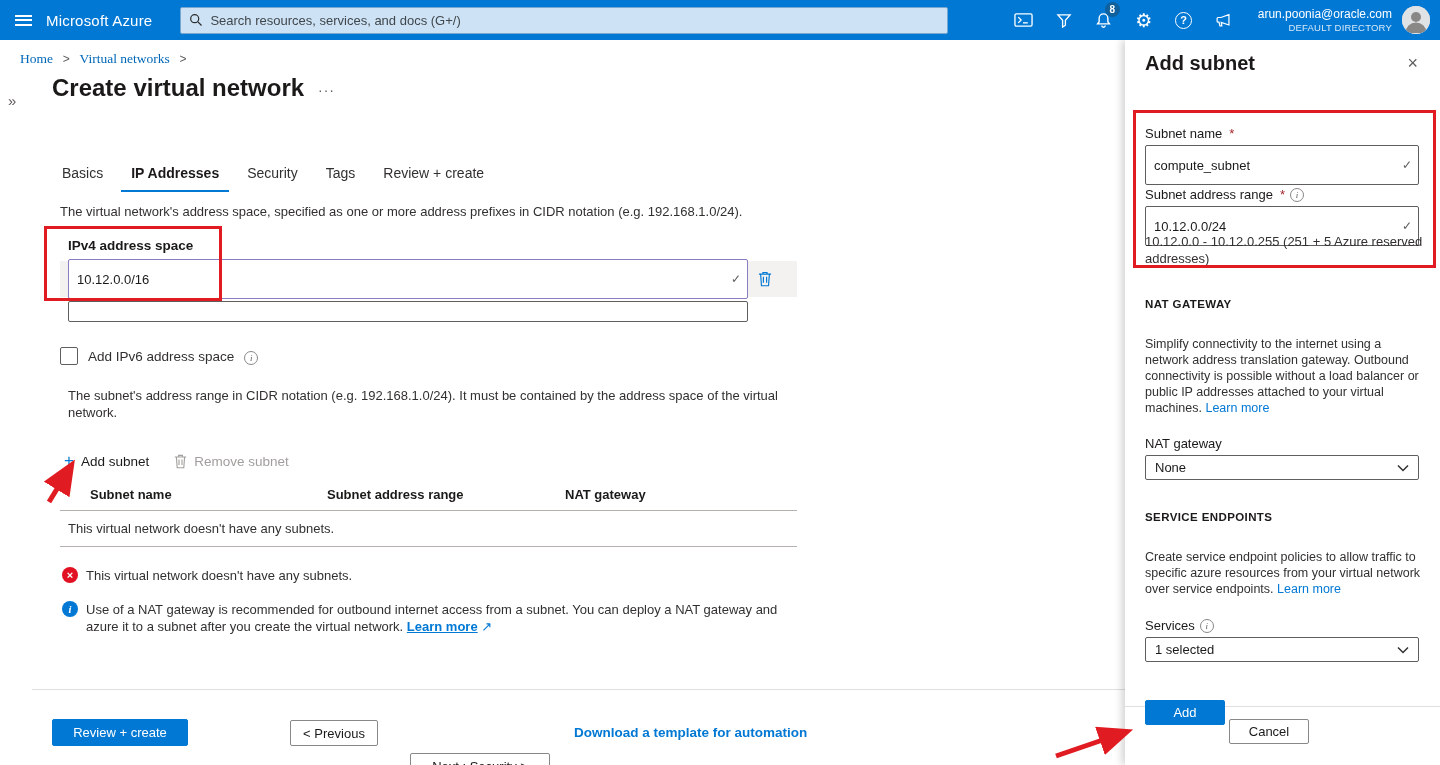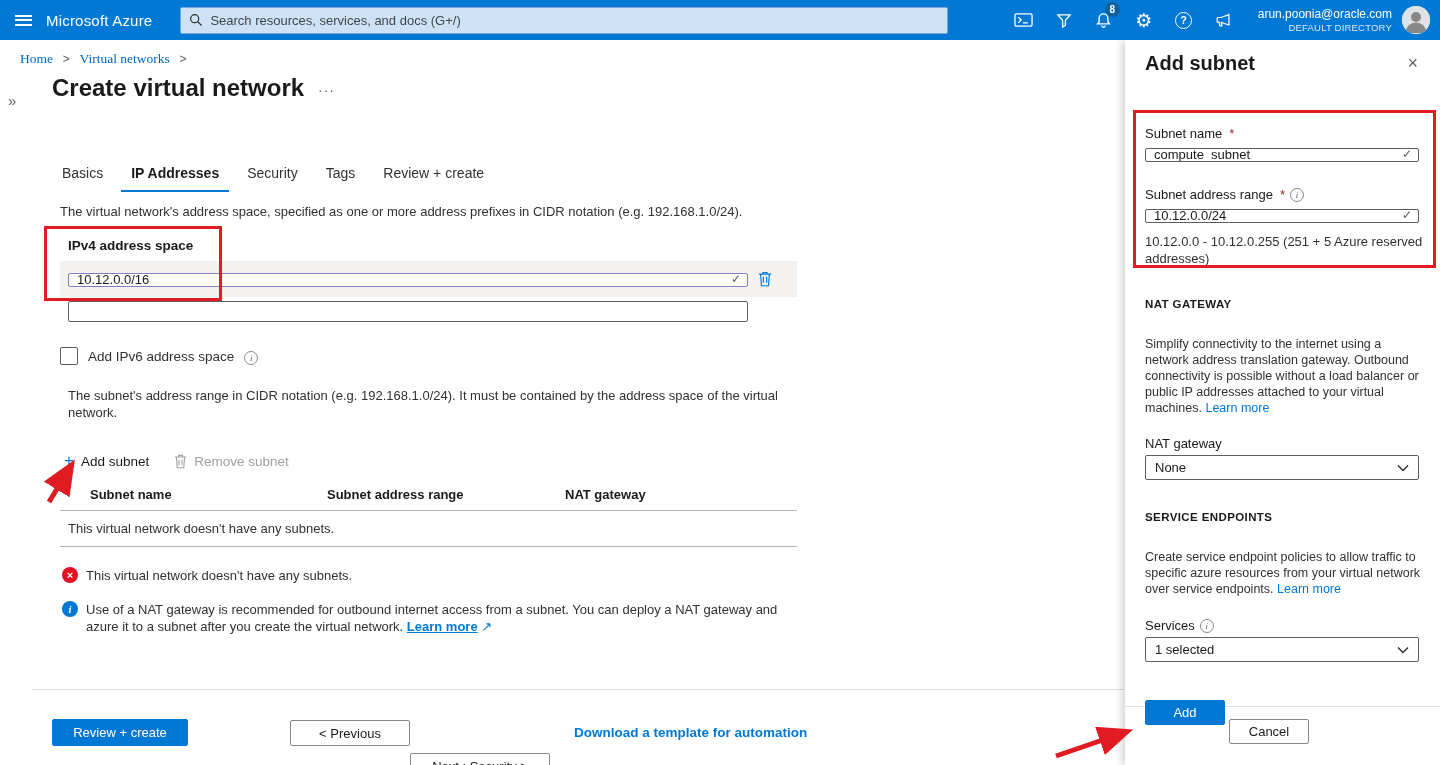--- a/index.html
+++ b/index.html
@@ -32,21 +32,21 @@
   .collapse { position:absolute; left:8px; top:52px; color:#605e5c; font-size:15px; cursor:pointer; }
   .page-title { position:absolute; left:52px; top:34px; font-size:24px; font-weight:700; color:#1b1a19; }
   .ellipsis { position:absolute; left:318px; top:42px; color:#605e5c; font-size:14px; letter-spacing:1px; cursor:pointer; }
   .tabs { position:absolute; left:52px; top:121px; display:flex; }
   .tab { font-size:14px; color:#323130; padding:4px 10px 9px 10px; margin-right:8px; cursor:pointer; border-bottom:2px solid transparent; }
   .tab.active { font-weight:700; border-bottom:2px solid #0078d4; color:#1b1a19; }
   .para { font-size:13px; line-height:17px; color:#323130; }
   .bold-label { font-size:13.5px; font-weight:700; color:#1b1a19; }
   .gray-row { position:absolute; left:60px; top:221px; width:737px; height:36px; background:#f3f2f1; display:flex; align-items:center; }
   .txt-wrap { position:relative; display:inline-block; }
-  .txt { border:1px solid #605e5c; border-radius:2px; height:14px; font-size:13px; padding:0 24px 0 8px; color:#1b1a19; background:#fff; width:100%; font-family:"Liberation Sans",sans-serif; outline:none; }
+  .txt { border:1px solid #605e5c; border-radius:2px; height:40px; font-size:13px; padding:0 24px 0 8px; color:#1b1a19; background:#fff; width:100%; font-family:"Liberation Sans",sans-serif; outline:none; }
   .txt.purple { border-color:#8a7cc2; }
   .check { position:absolute; right:7px; top:50%; transform:translateY(-50%); color:#605e5c; font-size:12px; pointer-events:none; }
   .icon-btn { background:none; border:none; cursor:pointer; display:flex; align-items:center; }
   .chkbox { width:18px; height:18px; border:1px solid #605e5c; border-radius:2px; background:#fff; cursor:pointer; flex:none; }
   .info-o { width:14px; height:14px; border:1px solid #8a8886; border-radius:50%; color:#605e5c; font-size:9px; display:inline-flex; align-items:center; justify-content:center; font-style:italic; font-family:"Liberation Serif",serif; flex:none; cursor:default; }
   .hline { position:absolute; left:60px; width:737px; border-top:1px solid #b3b0ad; }
   .th { font-size:13px; font-weight:700; color:#1b1a19; position:absolute; top:447px; }
   .err-ic { width:16px; height:16px; border-radius:50%; background:#e11123; color:#fff; font-size:11px; font-weight:700; display:flex; align-items:center; justify-content:center; flex:none; }
   .inf-ic { width:16px; height:16px; border-radius:50%; background:#0078d4; color:#fff; font-size:10.5px; font-weight:700; display:flex; align-items:center; justify-content:center; font-style:italic; font-family:"Liberation Serif",serif; flex:none; }
   .lnk { color:#0078d4; text-decoration:none; cursor:pointer; }
@@ -215,21 +215,21 @@
     <span class="para" style="width:700px;">
       <span>Use of a NAT gateway is recommended for outbound internet access from a subnet. You can deploy a NAT gateway and azure it to a subnet after you create the virtual network.</span>
       <a class="lnk u" style="font-weight:700;">Learn more</a>
       <span class="lnk">↗</span>
     </span>
   </div>
 
   <div class="main-footer-line"></div>
 
   <button class="btn primary abs" style="left:52px; top:679px; width:136px; height:27px;">Review + create</button>
-  <button class="btn secondary abs" style="left:290px; top:680px; width:120px; height:26px;">&lt; Previous</button>
+  <button class="btn secondary abs" style="left:290px; top:680px; width:88px; height:26px;">&lt; Previous</button>
   <button class="btn secondary abs" style="left:410px; top:713px; width:140px; height:26px;">Next : Security &gt;</button>
   <a class="lnk abs" style="left:574px; top:685px; font-size:13.5px; font-weight:700;">Download a template for automation</a>
 </div>
 
 <aside class="panel">
   <div class="panel-title">Add subnet</div>
   <div class="panel-close">×</div>
 
   <div class="plabel abs" style="left:20px; top:86px;">
     <span>Subnet name</span>

